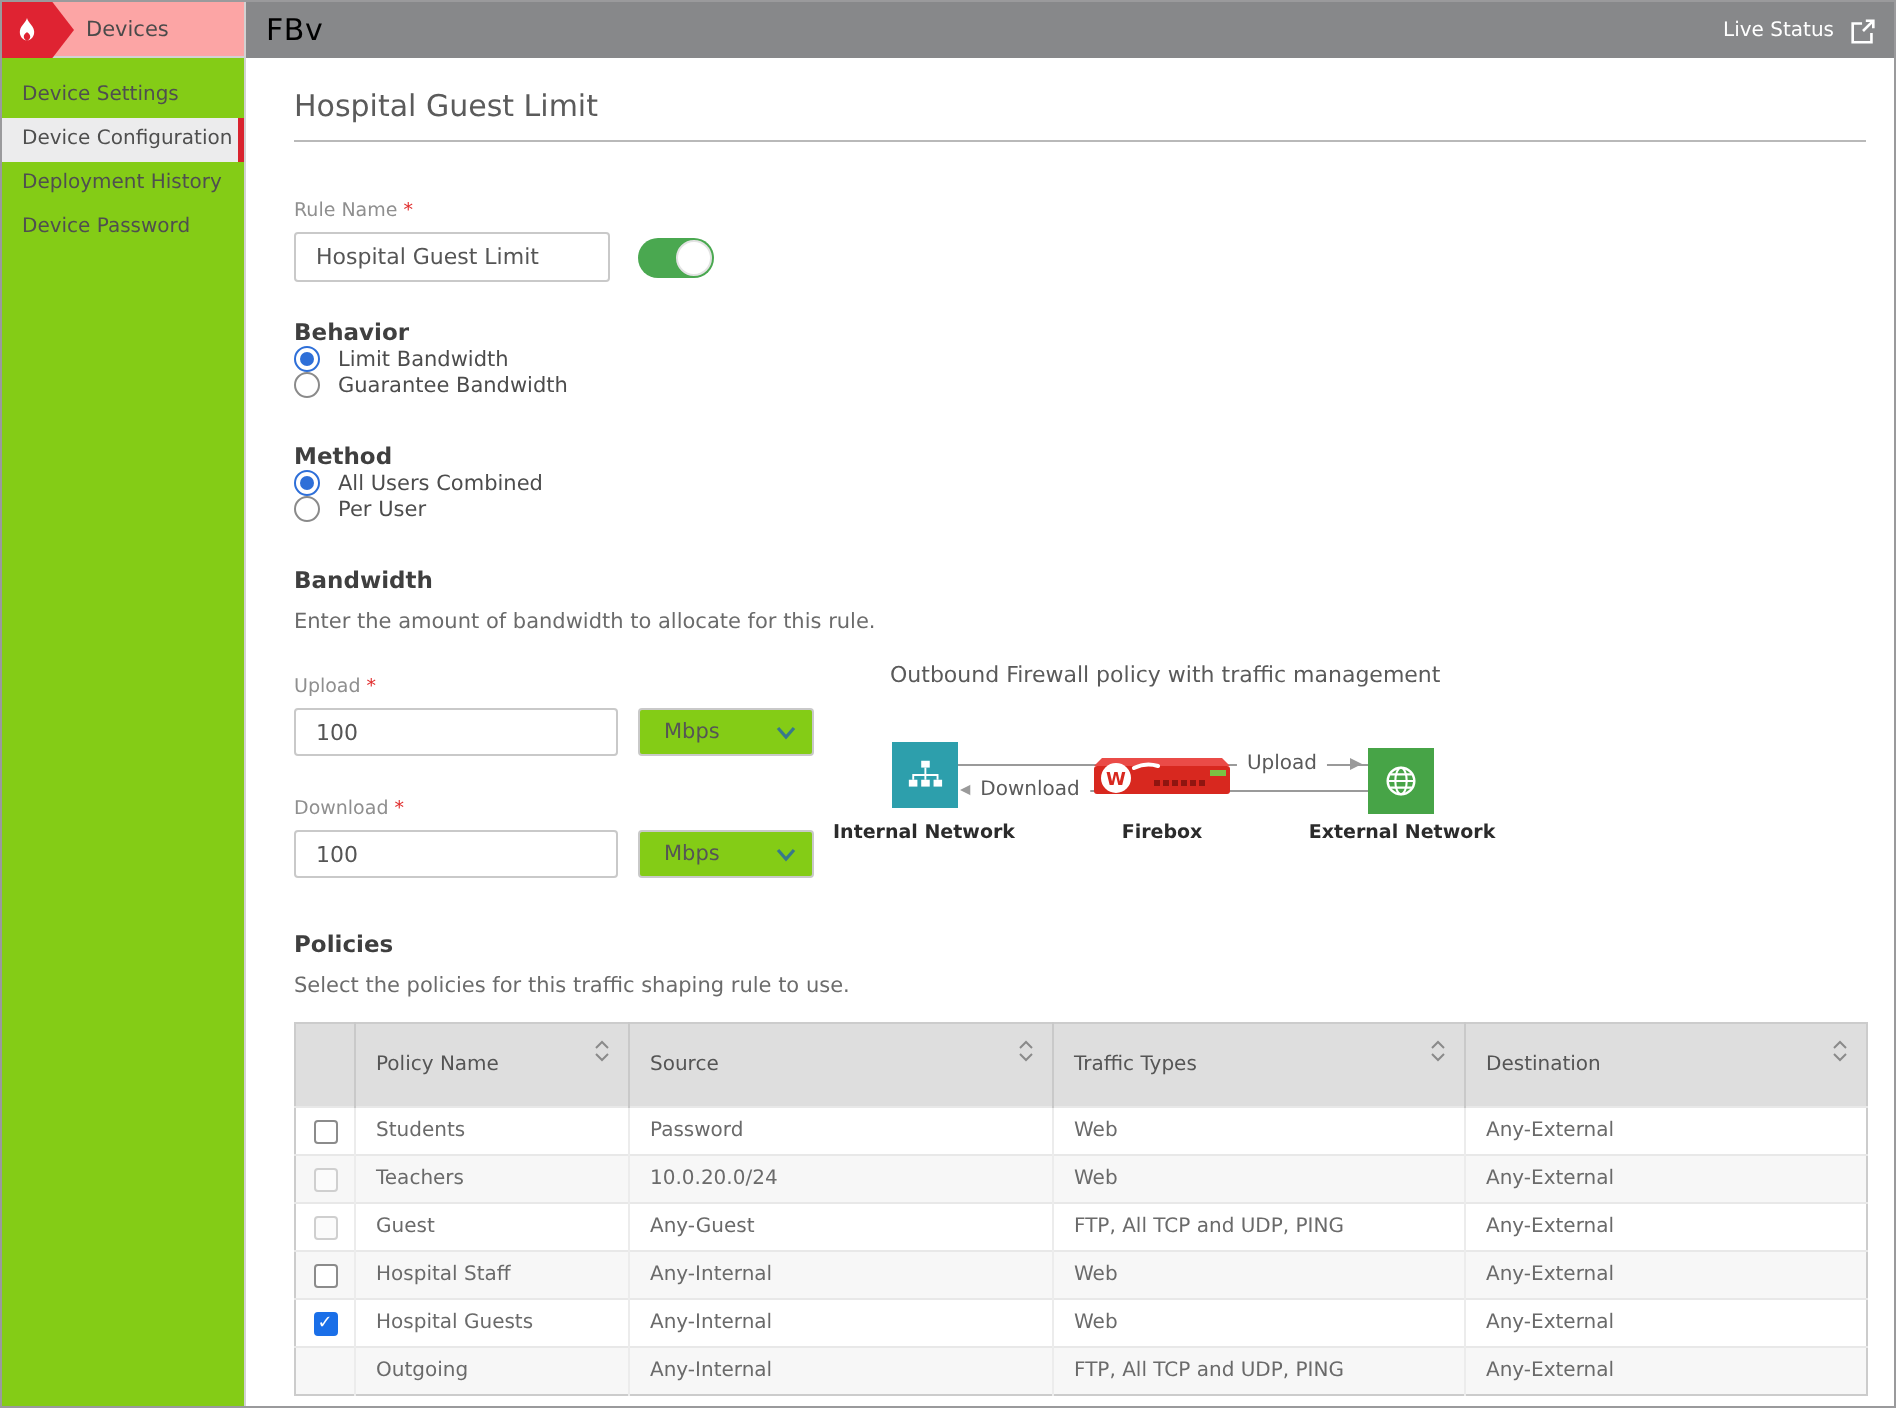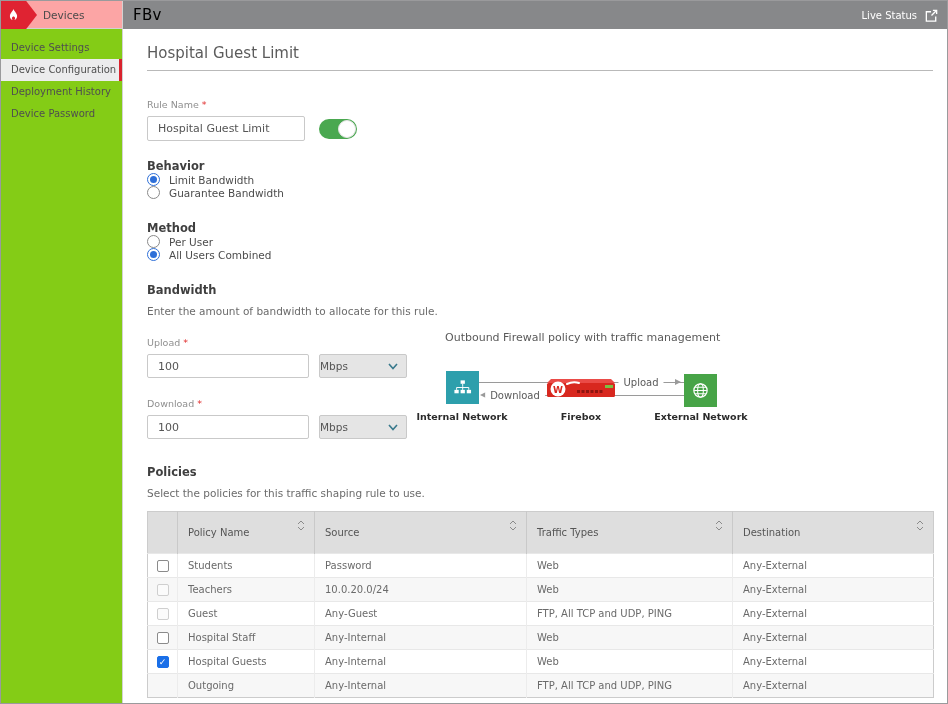--- a/index.html
+++ b/index.html
@@ -62,21 +62,21 @@
 
   .behavior-sec { margin-top:18px; }
   .method-sec { margin-top:22px; }
   .bandwidth-sec { margin-top:22px; position:relative; }
 
   .bw-field { margin-top:14px; }
   .bw-input-row { display:flex; align-items:center; gap:10px; margin-top:4px; }
   input.bw { width:162px; height:24px; border:1px solid #c9c9c9; border-radius:2px;
              font-family:inherit; font-size:11px; color:#555; padding:0 10px; outline:none; }
   .select { position:relative; width:88px; height:24px; border:1px solid #c9c9c9; border-radius:2px;
-            font-size:10.5px; color:#555; line-height:22px; padding-left:0; cursor:pointer; background:#e5e5e5; }
+            font-size:10.5px; color:#555; line-height:22px; padding-left:12px; cursor:pointer; background:#84cc16; }
   .select svg { position:absolute; right:8px; top:8px; }
 
   
   .diagram { position:absolute; left:298px; top:0; width:300px; height:96px; }
   .diagram-caption { font-size:11px; color:#5a5a5a; }
   .dg-stage { position:absolute; left:0; top:36px; width:292px; height:60px; }
   .dg-line { position:absolute; height:1px; background:#9a9a9a; }
   .dg-arrow { position:absolute; width:0; height:0; border-top:3.5px solid transparent; border-bottom:3.5px solid transparent; }
   .dg-arrow.right { border-left:6px solid #9a9a9a; }
   .dg-arrow.left  { border-right:6px solid #9a9a9a; }
@@ -165,26 +165,26 @@
       </div>
       <div class="radio-row">
         <span class="radio"></span>
         <span class="radio-label">Guarantee Bandwidth</span>
       </div>
     </div>
 
     <div class="method-sec">
       <div class="section-heading">Method</div>
       <div class="radio-row">
+        <span class="radio on"></span>
+        <span class="radio-label">All Users Combined</span>
+      </div>
+      <div class="radio-row">
         <span class="radio"></span>
         <span class="radio-label">Per User</span>
-      </div>
-      <div class="radio-row">
-        <span class="radio on"></span>
-        <span class="radio-label">All Users Combined</span>
       </div>
     </div>
 
     <div class="bandwidth-sec">
       <div class="section-heading">Bandwidth</div>
       <div class="section-desc">Enter the amount of bandwidth to allocate for this rule.</div>
 
       <div style="position:relative;">
         <div class="bw-field">
           <div><span class="field-label">Upload</span><span class="req">*</span></div>

